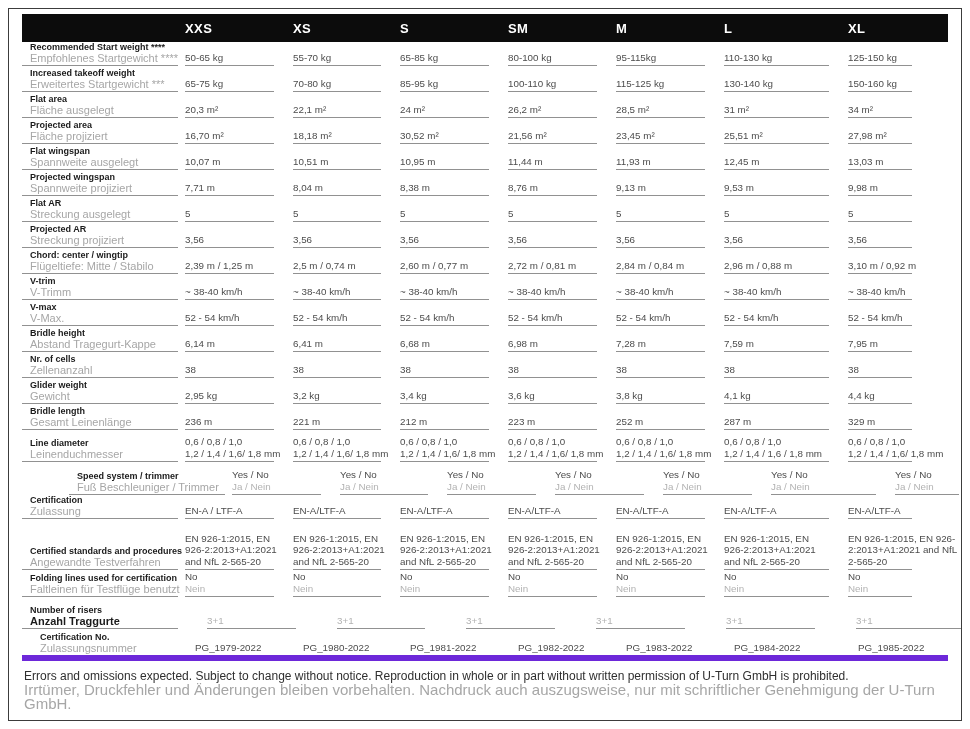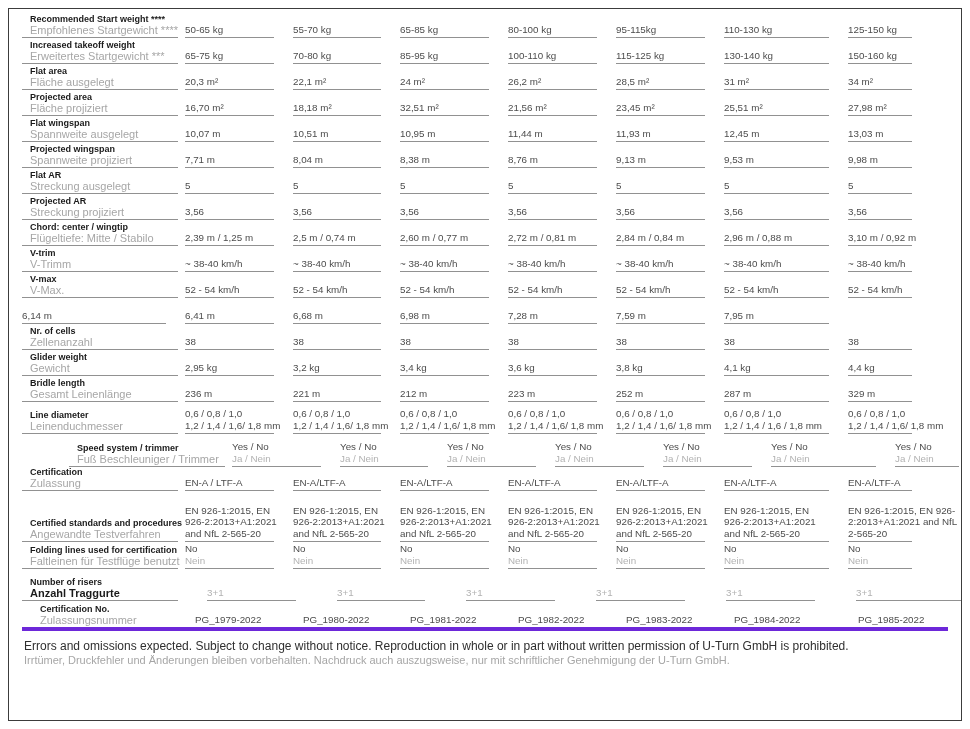--- a/index.html
+++ b/index.html
@@ -6,21 +6,21 @@
                font-family:"Liberation Sans", sans-serif; }
   .sheet { position:relative; width:970px; height:729px; background:#fff; }
   .frame { position:absolute; left:8px; top:8px; width:952px; height:711px; border:1px solid #3c3c3c; }
   .content { position:absolute; left:22px; top:14px; width:926px; }
 
   .grid-row { display:grid; grid-template-columns:163px 108px 107px 108px 108px 108px 124px 100px; }
 
   .thead { background:#0c0c0c; height:28px; align-items:center; }
   .th { color:#ffffff; font-weight:bold; font-size:13px; letter-spacing:0.4px; }
 
-  .tbody { border-bottom:4px solid #6d28d9; }
+  .tbody { border-bottom:6px solid #6d28d9; }
   .row { }
   .cell { display:flex; flex-direction:column; justify-content:flex-end;
           padding-bottom:2px; border-bottom:1px solid #919191; overflow:visible; }
   .label-cell { padding-left:8px; margin-right:7px; }
   .value-cell { margin-right:19px; }
   .value-cell:nth-child(8) { margin-right:36px; } 
   .value-cell:nth-child(9) { margin-right:12px; } 
   .vcenter { justify-content:center;margin-top:28px; }
 
   .row:nth-child(1)  { height:24px; }
@@ -35,29 +35,39 @@
   .row:nth-child(22) .cell { border-bottom:none; }
 
   .len { font-size:9px; font-weight:bold; color:#1b1b1b; line-height:10.5px; white-space:nowrap; }
   .lde { font-size:11px; color:#a6a6a6; line-height:10.5px; white-space:nowrap; }
   .lde.bold-de { font-weight:bold; color:#1b1b1b; }
   .vline { font-size:9.8px; color:#4c4c4c; line-height:11.5px; white-space:nowrap; }
   .vline.muted { color:#b2b2b2; }
 
   .footer { margin-top:8px; padding-left:2px; }
   .footer-en { font-size:12px; color:#2f2f2f; line-height:14px; }
-  .footer-de { font-size:11px; color:#a6a6a6; line-height:14px; }
+  .footer-de { font-size:15px; color:#a6a6a6; line-height:14px; }
 </style>
 </head>
 <body>
 
 <div class="sheet">
   <div class="frame"></div>
   <div class="content">
 
+    <div class="grid-row thead">
+      <div class="th"></div>
+      <div class="th">XXS</div>
+      <div class="th">XS</div>
+      <div class="th">S</div>
+      <div class="th">SM</div>
+      <div class="th">M</div>
+      <div class="th">L</div>
+      <div class="th">XL</div>
+    </div>
 
     <div class="tbody">
         <div class="grid-row row">
           <div class="cell label-cell">
             <div class="len">Recommended Start weight ****</div>
             <div class="lde">Empfohlenes Startgewicht ****</div>
           </div>
           <div class="cell value-cell">
             <div class="vline">50-65 kg</div>
           </div>
@@ -139,21 +149,21 @@
             <div class="len">Projected area</div>
             <div class="lde">Fläche projiziert</div>
           </div>
           <div class="cell value-cell">
             <div class="vline">16,70 m²</div>
           </div>
           <div class="cell value-cell">
             <div class="vline">18,18 m²</div>
           </div>
           <div class="cell value-cell">
-            <div class="vline">32,51 m²</div>
+            <div class="vline">30,52 m²</div>
           </div>
           <div class="cell value-cell">
             <div class="vline">21,56 m²</div>
           </div>
           <div class="cell value-cell">
             <div class="vline">23,45 m²</div>
           </div>
           <div class="cell value-cell">
             <div class="vline">25,51 m²</div>
           </div>
@@ -344,20 +354,24 @@
             <div class="vline">52 - 54  km/h</div>
           </div>
           <div class="cell value-cell">
             <div class="vline">52 - 54 km/h</div>
           </div>
           <div class="cell value-cell">
             <div class="vline">52 - 54  km/h</div>
           </div>
         </div>
         <div class="grid-row row">
+          <div class="cell label-cell">
+            <div class="len">Bridle height</div>
+            <div class="lde">Abstand Tragegurt-Kappe</div>
+          </div>
           <div class="cell value-cell">
             <div class="vline">6,14 m</div>
           </div>
           <div class="cell value-cell">
             <div class="vline">6,41 m</div>
           </div>
           <div class="cell value-cell">
             <div class="vline">6,68 m</div>
           </div>
           <div class="cell value-cell">

